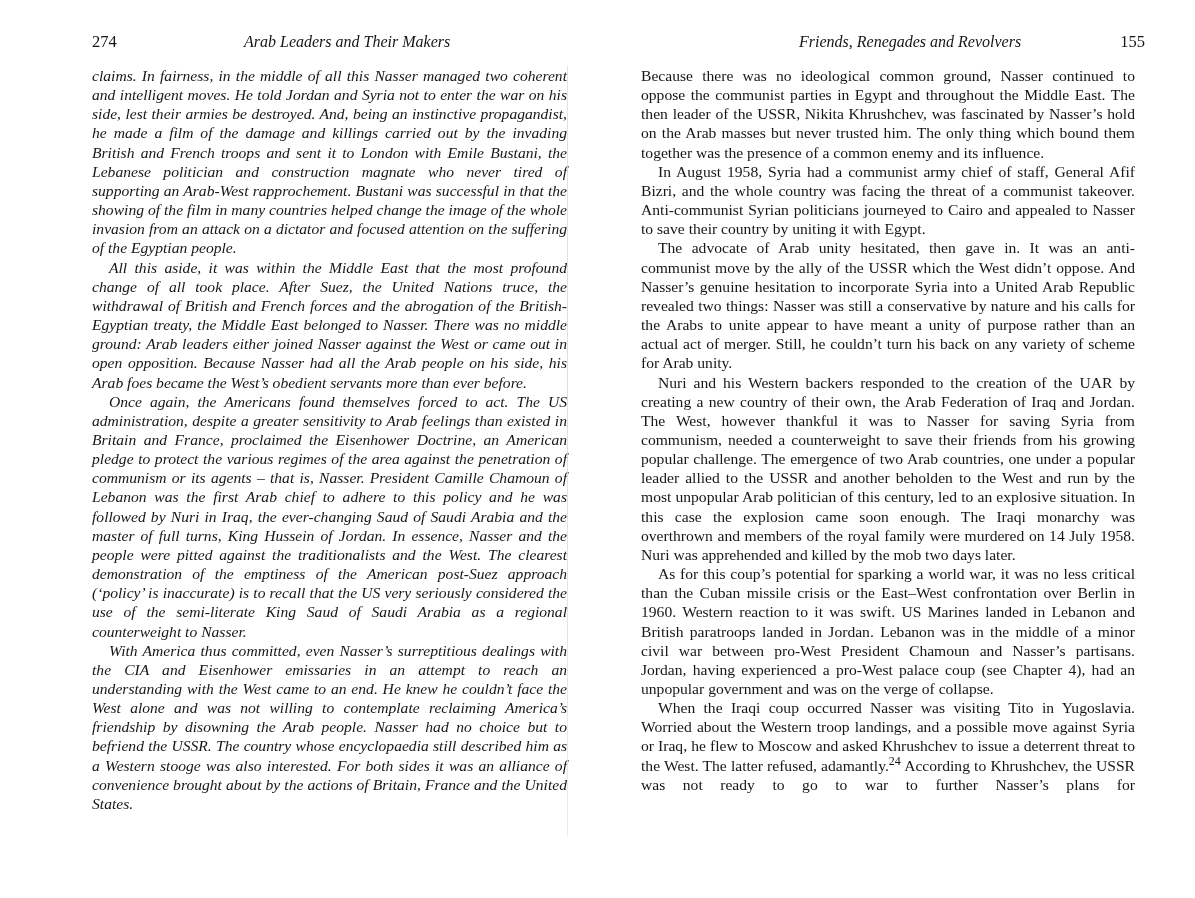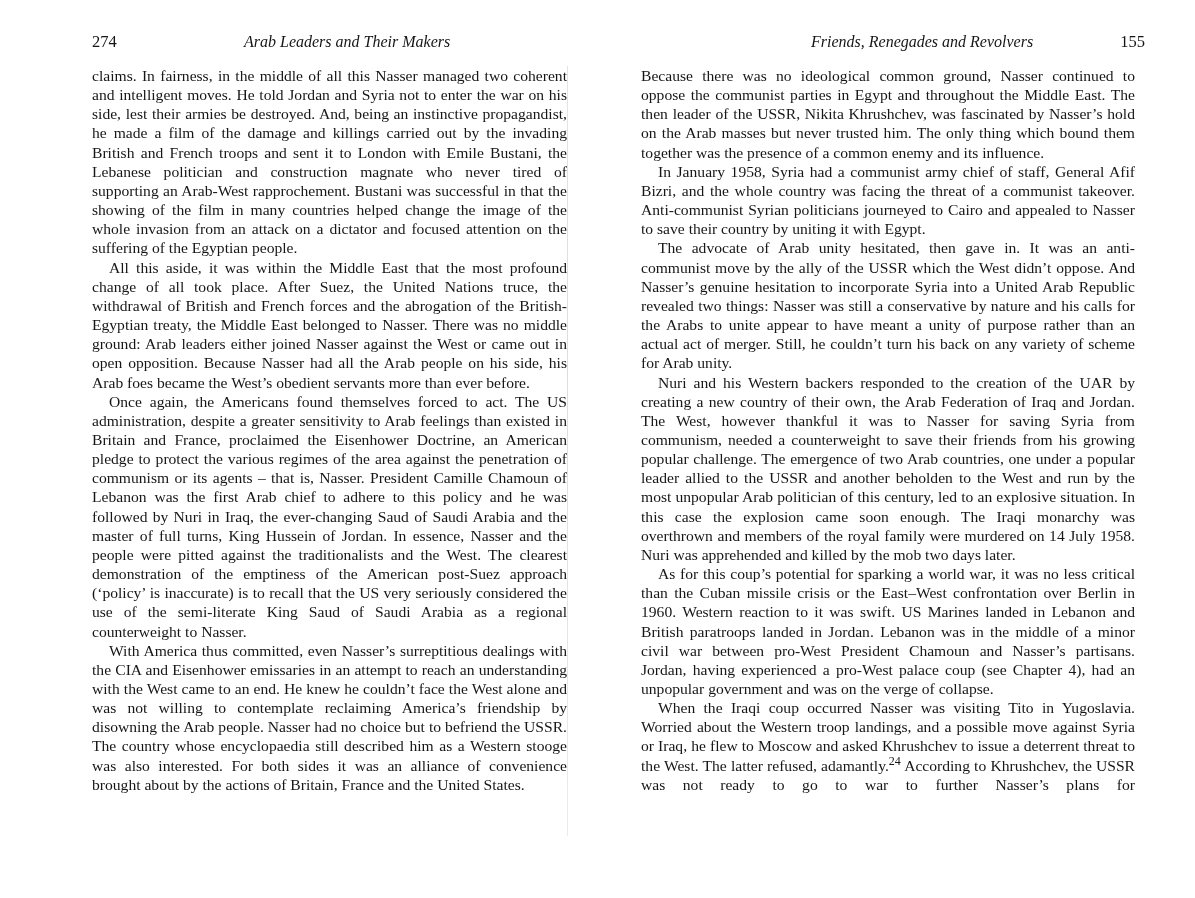--- a/index.html
+++ b/index.html
@@ -60,33 +60,34 @@
     .page-left .page-num { left: 0; }
     .page-right .page-num { right: 0; }
     .head-title {
       position: absolute;
       top: 0;
       font-style: italic;
       font-size: 16px;
       white-space: nowrap;
     }
     .page-left .head-title { left: 152px; }
-    .page-right .head-title { left: 160px; }
+    .page-right .head-title { left: 148px; }
 
     .body-text {
       position: absolute;
       top: 66px;
       font-size: 15.6px;
       line-height: 19.15px;
       text-align: justify;
       hyphens: none;
     }
     .page-left .body-text {
       left: 92px;
       width: 475px;
+      font-style: italic;
     }
     .page-right .body-text {
       left: 44px;
       width: 494px;
     }
     .body-text p {
       margin: 0;
       text-indent: 17px;
     }
     .body-text p.continued {
@@ -118,19 +119,19 @@
   <div class="gutter-line"></div>
 </div>
 
 <div class="page page-right">
   <div class="running-head">
     <span class="head-title">Friends, Renegades and Revolvers</span>
     <span class="page-num">155</span>
   </div>
   <div class="body-text">
     <p class="continued">Because there was no ideological common ground, Nasser continued to oppose the communist parties in Egypt and throughout the Middle East. The then leader of the USSR, Nikita Khrushchev, was fascinated by Nasser’s hold on the Arab masses but never trusted him. The only thing which bound them together was the presence of a common enemy and its influence.</p>
-    <p>In January 1958, Syria had a communist army chief of staff, General Afif Bizri, and the whole country was facing the threat of a communist takeover. Anti-communist Syrian politicians journeyed to Cairo and appealed to Nasser to save their country by uniting it with Egypt.</p>
+    <p>In August 1958, Syria had a communist army chief of staff, General Afif Bizri, and the whole country was facing the threat of a communist takeover. Anti-communist Syrian politicians journeyed to Cairo and appealed to Nasser to save their country by uniting it with Egypt.</p>
     <p>The advocate of Arab unity hesitated, then gave in. It was an anti-communist move by the ally of the USSR which the West didn’t oppose. And Nasser’s genuine hesitation to incorporate Syria into a United Arab Republic revealed two things: Nasser was still a conservative by nature and his calls for the Arabs to unite appear to have meant a unity of purpose rather than an actual act of merger. Still, he couldn’t turn his back on any variety of scheme for Arab unity.</p>
     <p>Nuri and his Western backers responded to the creation of the UAR by creating a new country of their own, the Arab Federation of Iraq and Jordan. The West, however thankful it was to Nasser for saving Syria from communism, needed a counterweight to save their friends from his growing popular challenge. The emergence of two Arab countries, one under a popular leader allied to the USSR and another beholden to the West and run by the most unpopular Arab politician of this century, led to an explosive situation. In this case the explosion came soon enough. The Iraqi monarchy was overthrown and members of the royal family were murdered on 14 July 1958. Nuri was apprehended and killed by the mob two days later.</p>
     <p>As for this coup’s potential for sparking a world war, it was no less critical than the Cuban missile crisis or the East–West confrontation over Berlin in 1960. Western reaction to it was swift. US Marines landed in Lebanon and British paratroops landed in Jordan. Lebanon was in the middle of a minor civil war between pro-West President Chamoun and Nasser’s partisans. Jordan, having experienced a pro-West palace coup (see Chapter 4), had an unpopular government and was on the verge of collapse.</p>
     <p class="last-line-justify"><span>When the Iraqi coup occurred Nasser was visiting Tito in Yugoslavia. Worried about the Western troop landings, and a possible move against Syria or Iraq, he flew to Moscow and asked Khrushchev to issue a deterrent threat to the West. The latter refused, adamantly.</span><sup class="footnote-ref">24</sup><span> According to Khrushchev, the USSR was not ready to go to war to further Nasser’s plans for</span></p>
   </div>
 </div>
 
 </body></html>

